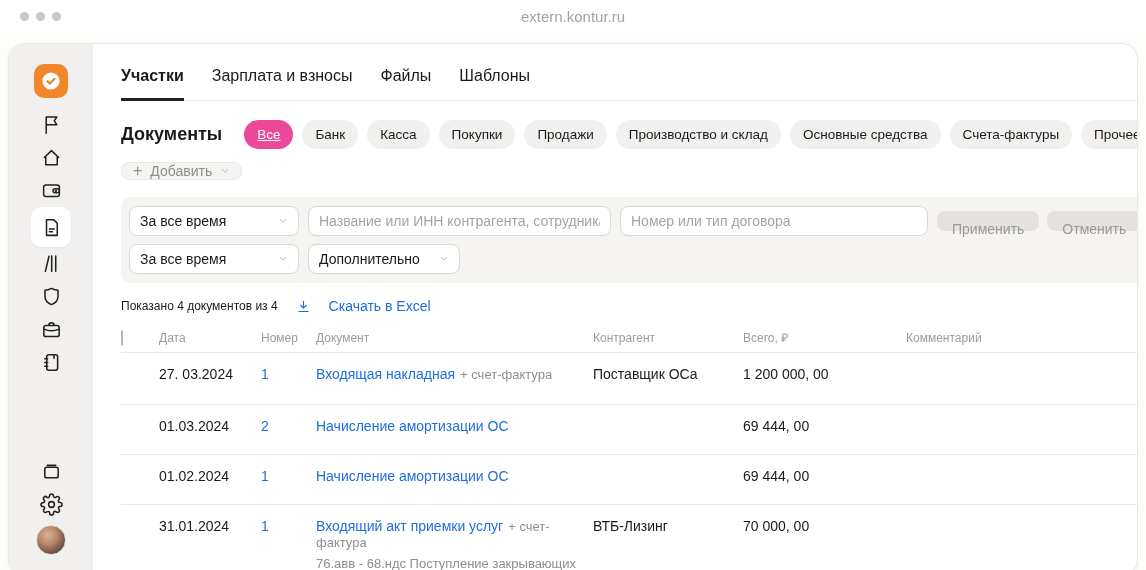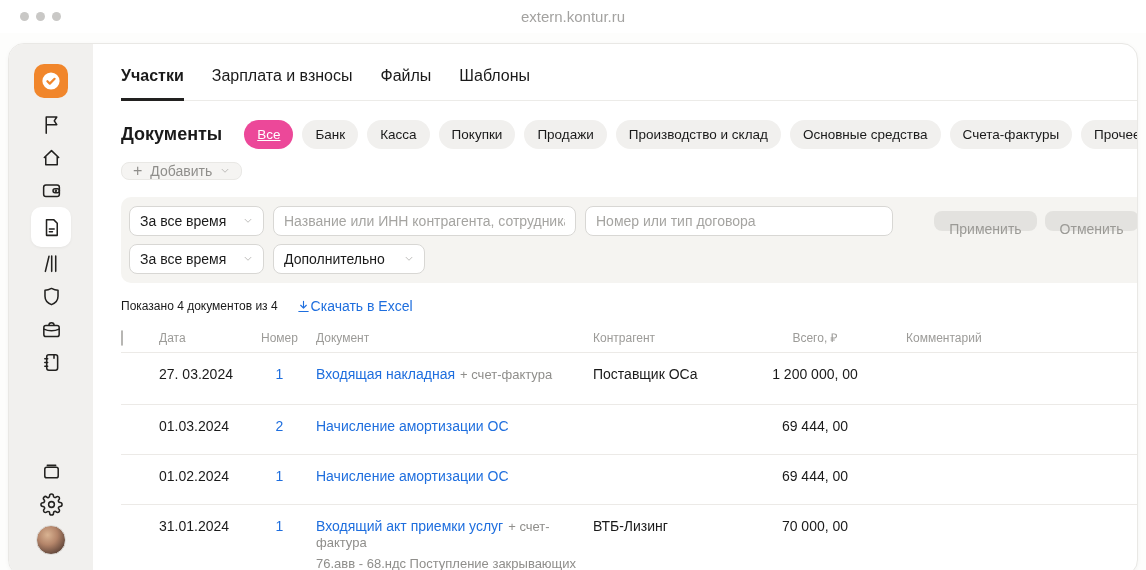--- a/index.html
+++ b/index.html
@@ -53,43 +53,43 @@
   .add-btn .plus { font-size:16px; line-height:1; }
   .chev { width:10px; height:10px; stroke:#a9a8a5; stroke-width:1.8; fill:none;
     stroke-linecap:round; stroke-linejoin:round; }
 
   .filter-panel { margin-top:17px; background:#f5f4f1; border-radius:10px; padding:9px 8px;
     display:flex; flex-direction:column; gap:8px; }
   .f-row { display:flex; gap:9px; align-items:center; }
   .select { height:30px; background:#fff; border:1px solid #d8d7d4; border-radius:8px;
     padding:0 10px; font-size:14px; display:flex; align-items:center; justify-content:space-between;
     cursor:pointer; }
-  .sel-period { width:135px;border-radius:8px; }
+  .sel-period { width:170px;border-radius:8px; }
   .sel-more { width:152px; }
   .f-input { height:30px; background:#fff; border:1px solid #d8d7d4; border-radius:8px;
     padding:0 10px; font-size:14px; color:#1a1a1a; outline:none; }
   .f-input::placeholder { color:#a5a4a1; }
   .inp-contragent { width:303px; }
   .inp-contract { width:308px; }
   .f-buttons { margin-left:auto; display:flex; gap:8px; padding-right:7px; }
   .gray-btn { height:18px; padding:10px 15px; border:none; border-radius:8px; background:#e3e2df;
     color:#9b9a96; font-size:14px; cursor:pointer; font-family:inherit; }
 
   .results-row { margin-top:15px; display:flex; align-items:center; gap:18px; height:28px; }
   .summary { font-size:12px; }
-  .excel-link { display:flex; align-items:center; gap:0; color:#1e6ede; font-size:14px; cursor:pointer; }
+  .excel-link { display:flex; align-items:center; gap:18px; color:#1e6ede; font-size:14px; cursor:pointer; }
   .excel-link svg { width:15px; height:15px; stroke:#1e6ede; stroke-width:1.8; fill:none;
     stroke-linecap:round; stroke-linejoin:round; }
 
   
   .table { margin-top:9px; }
   .grid { display:grid; grid-template-columns:38px 102px 55px 277px 150px 144px 1fr; }
   .thead { height:30px; align-items:center; border-bottom:1px solid #eceae7;
     font-size:12px; color:#9c9b98; }
-  .th-num, .td-num, .th-total, .td-total { text-align:center; }
+  .th-num, .td-num, .th-total, .td-total { text-align:left; }
   .th-num, .td-num { padding-right:18px; }
   .th-comment, .td-comment { padding-left:19px; }
   .checkbox { width:16px; height:16px; border:1px solid #b7b6b3; border-radius:4px;
     background:#fff; cursor:pointer; }
   .trow { padding-top:13px; border-bottom:1px solid #eceae7; font-size:14px; cursor:pointer; }
   .trow:last-child { border-bottom:none; }
   .r-tall { min-height:52px; }
   .r-short { min-height:50px; }
   .r-last { min-height:60px; }
   a.link { color:#1e6ede; text-decoration:none; }

